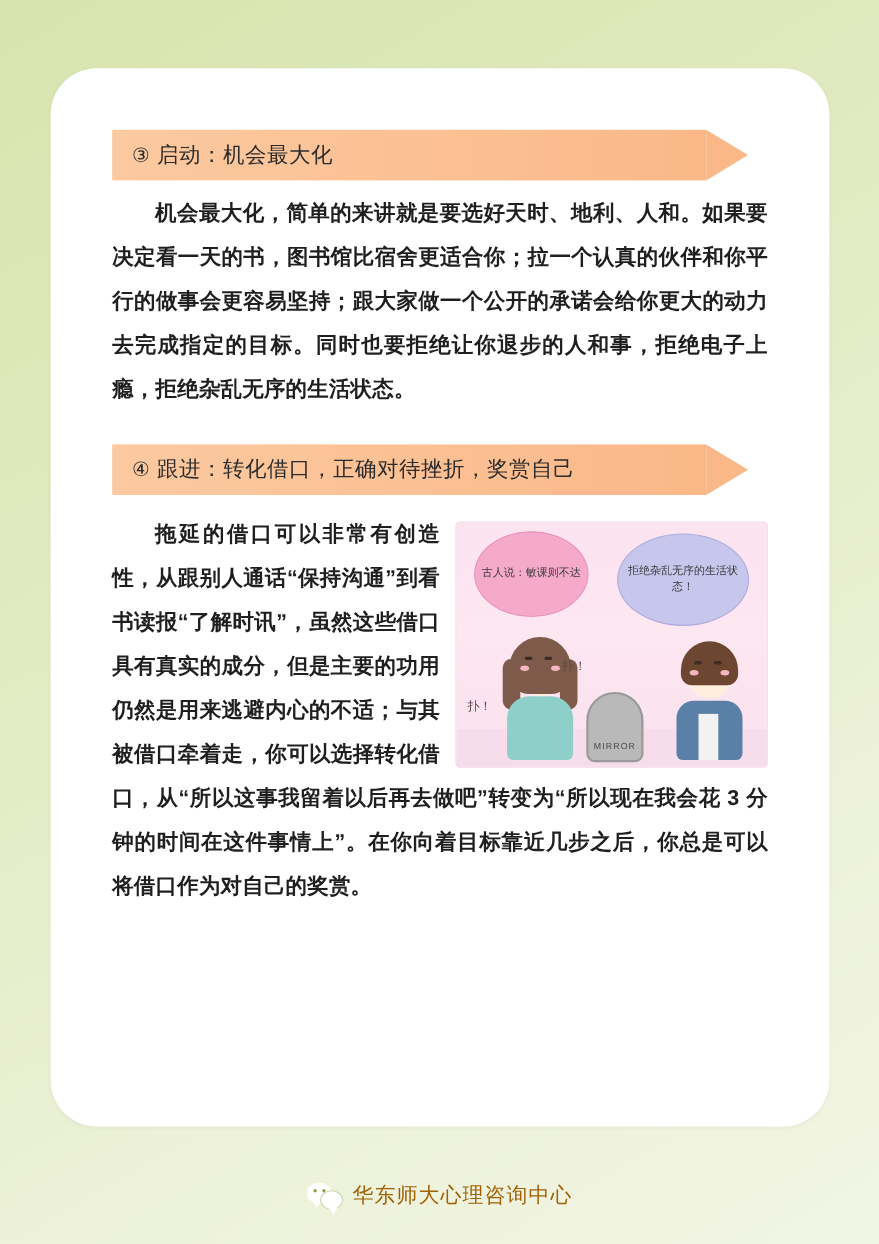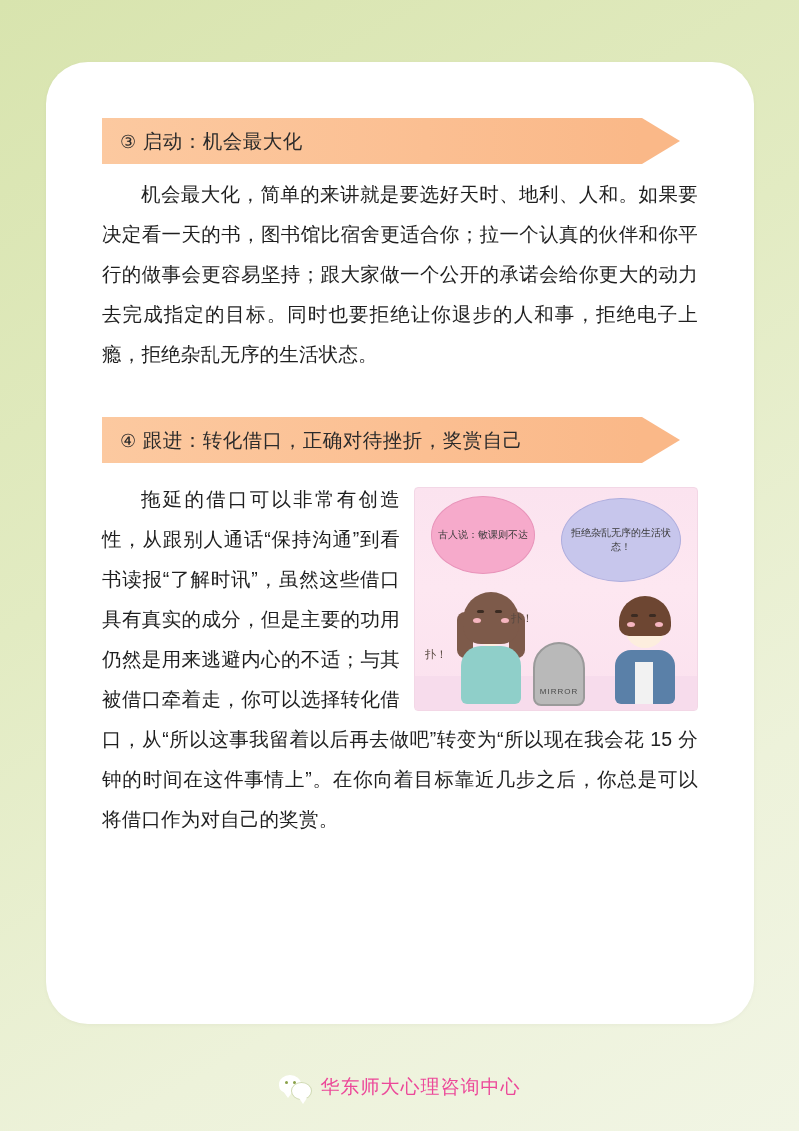--- a/index.html
+++ b/index.html
@@ -81,20 +81,21 @@
   .para {
     font-size: 19.5px;
     line-height: 40px;
     color: #1f1f1f;
     text-align: justify;
     letter-spacing: 0.2px;
     margin: 10px 0 0 0;
   }
   .para.indent {
     text-indent: 2em;
+    font-weight: bold;
   }
 
   
   .sec4 {
     margin-top: 16px;
   }
   .illus {
     float: right;
     width: 282px;
     height: 222px;
@@ -278,21 +279,21 @@
     width: 0; height: 0;
     border-left: 4px solid transparent;
     border-right: 4px solid transparent;
     border-top: 6px solid #ffffff;
   }
   .wechat-icon .d { position: absolute; width: 3px; height: 3px; background: #8aa14a; border-radius: 50%; }
   .wechat-icon .d.d1 { left: 6px; top: 8px; }
   .wechat-icon .d.d2 { left: 14px; top: 8px; }
   .footer-text {
     font-size: 19px;
-    color: #ec4899;
+    color: #a16207;
     letter-spacing: 1px;
   }
 </style>
 </head>
 <body>
 
 <div class="page-bg"></div>
 
 <div class="card"></div>
 
@@ -300,21 +301,21 @@
 
   <div class="banner">
     <div class="bar"></div>
     <div class="tip"></div>
     <div class="btext">
       <span class="bnum">③</span><span>启动：机会最大化</span>
     </div>
   </div>
   <p class="para indent">机会最大化，简单的来讲就是要选好天时、地利、人和。如果要决定看一天的书，图书馆比宿舍更适合你；拉一个认真的伙伴和你平行的做事会更容易坚持；跟大家做一个公开的承诺会给你更大的动力去完成指定的目标。同时也要拒绝让你退步的人和事，拒绝电子上瘾，拒绝杂乱无序的生活状态。</p>
 
-  <div class="banner" style="margin-top:43px;">
+  <div class="banner" style="margin-top:30px;">
     <div class="bar"></div>
     <div class="tip"></div>
     <div class="btext">
       <span class="bnum">④</span><span>跟进：转化借口，正确对待挫折，奖赏自己</span>
     </div>
   </div>
 
   <div class="sec4">
     <div class="illus">
       <div class="ground"></div>
@@ -344,21 +345,21 @@
         <div class="eye l"></div>
         <div class="eye r"></div>
         <div class="blush l"></div>
         <div class="blush r"></div>
       </div>
 
       <div class="sfx a">扑！</div>
       <div class="sfx b">扑！</div>
     </div>
 
-    <p class="para indent">拖延的借口可以非常有创造性，从跟别人通话“保持沟通”到看书读报“了解时讯”，虽然这些借口具有真实的成分，但是主要的功用仍然是用来逃避内心的不适；与其被借口牵着走，你可以选择转化借口，从“所以这事我留着以后再去做吧”转变为“所以现在我会花 15 分钟的时间在这件事情上”。在你向着目标靠近几步之后，你总是可以将借口作为对自己的奖赏。</p>
+    <p class="para indent">拖延的借口可以非常有创造性，从跟别人通话“保持沟通”到看书读报“了解时讯”，虽然这些借口具有真实的成分，但是主要的功用仍然是用来逃避内心的不适；与其被借口牵着走，你可以选择转化借口，从“所以这事我留着以后再去做吧”转变为“所以现在我会花 3 分钟的时间在这件事情上”。在你向着目标靠近几步之后，你总是可以将借口作为对自己的奖赏。</p>
   </div>
 
 </div>
 
 <div class="footer">
   <div class="wechat-icon">
     <div class="b1"></div>
     <div class="d d1"></div>
     <div class="d d2"></div>
     <div class="b2"></div>

